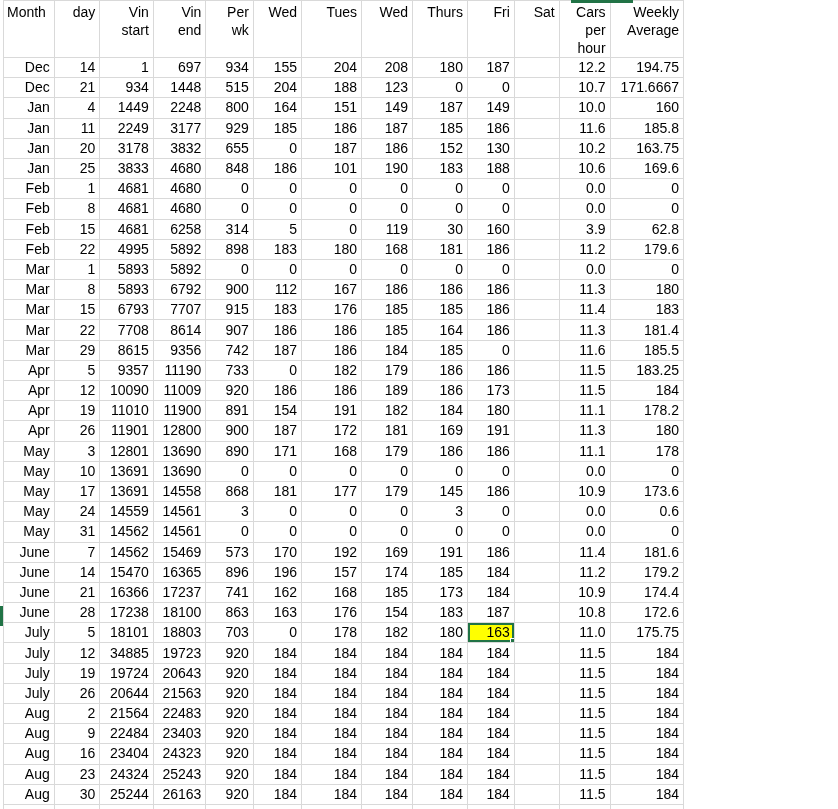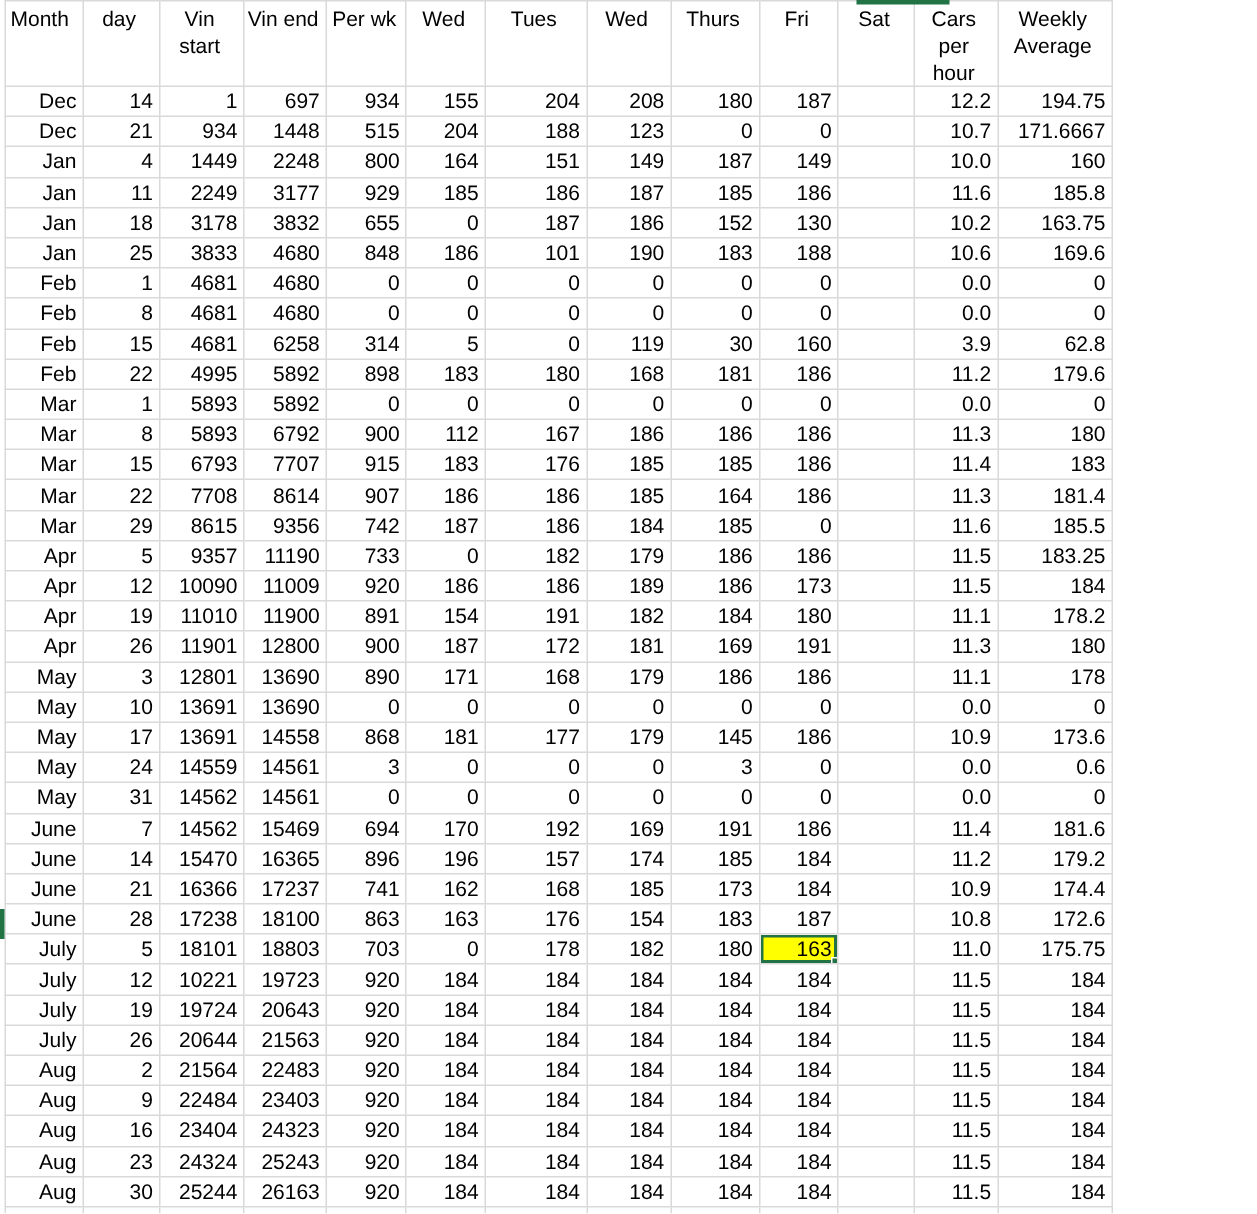--- a/index.html
+++ b/index.html
@@ -4,21 +4,21 @@
 <style>
   :root {
     --grid: #d9d9d9;
     --sel-green: #217346;
     --sel-yellow: #ffff00;
   }
   * { margin: 0; padding: 0; box-sizing: border-box; }
   html, body { background: #ffffff; }
   .sheet {
     position: relative;
-    width: 742px;
+    width: 684px;
     height: 809px;
     overflow: hidden;
     background: #ffffff;
     font-family: "Liberation Sans", sans-serif;
     font-size: 14px;
     color: #000000;
   }
   .left-sliver {
     position: absolute;
     left: 0; top: 0;
@@ -33,21 +33,21 @@
   }
   .grid-table th, .grid-table td {
     border: 1px solid var(--grid);
     font-weight: normal;
     white-space: nowrap;
     overflow: hidden;
   }
   .grid-table th {
     height: 40px;
     vertical-align: top;
-    text-align: center;
+    text-align: right;
     padding: 2px 4px 0 1px;
     line-height: 18px;
     white-space: normal;
   }
   .grid-table th.align-left { text-align: left; padding-left: 3px; }
   .grid-table td {
     height: 20.2px;
     text-align: right;
     padding: 0 4px 0 1px;
     line-height: 19px;
@@ -177,21 +177,21 @@
           <td>186</td>
           <td>187</td>
           <td>185</td>
           <td>186</td>
           <td></td>
           <td>11.6</td>
           <td>185.8</td>
         </tr>
         <tr>
           <td>Jan</td>
-          <td>18</td>
+          <td>20</td>
           <td>3178</td>
           <td>3832</td>
           <td>655</td>
           <td>0</td>
           <td>187</td>
           <td>186</td>
           <td>152</td>
           <td>130</td>
           <td></td>
           <td>10.2</td>
@@ -480,21 +480,21 @@
           <td>0</td>
           <td></td>
           <td>0.0</td>
           <td>0</td>
         </tr>
         <tr>
           <td>June</td>
           <td>7</td>
           <td>14562</td>
           <td>15469</td>
-          <td>694</td>
+          <td>573</td>
           <td>170</td>
           <td>192</td>
           <td>169</td>
           <td>191</td>
           <td>186</td>
           <td></td>
           <td>11.4</td>
           <td>181.6</td>
         </tr>
         <tr>
@@ -553,21 +553,21 @@
           <td>182</td>
           <td>180</td>
           <td class="selected-cell">163<span class="fill-handle"></span></td>
           <td></td>
           <td>11.0</td>
           <td>175.75</td>
         </tr>
         <tr>
           <td>July</td>
           <td>12</td>
-          <td>10221</td>
+          <td>34885</td>
           <td>19723</td>
           <td>920</td>
           <td>184</td>
           <td>184</td>
           <td>184</td>
           <td>184</td>
           <td>184</td>
           <td></td>
           <td>11.5</td>
           <td>184</td>

